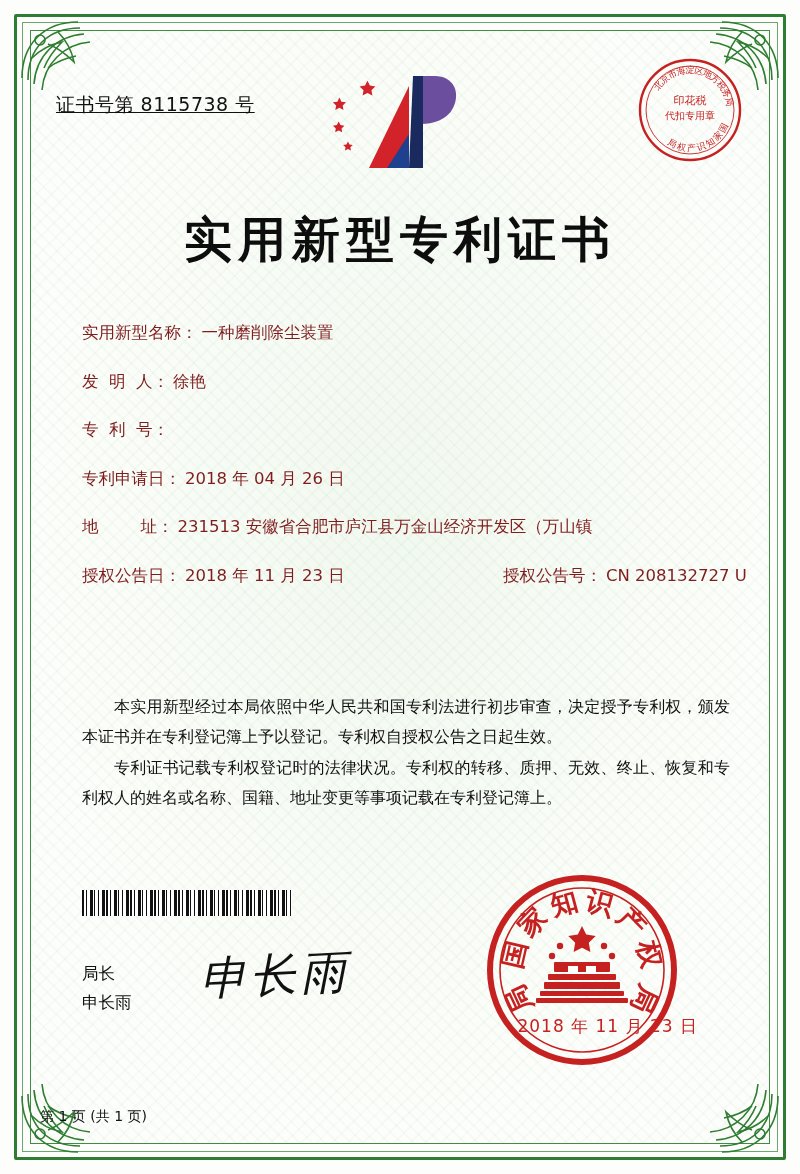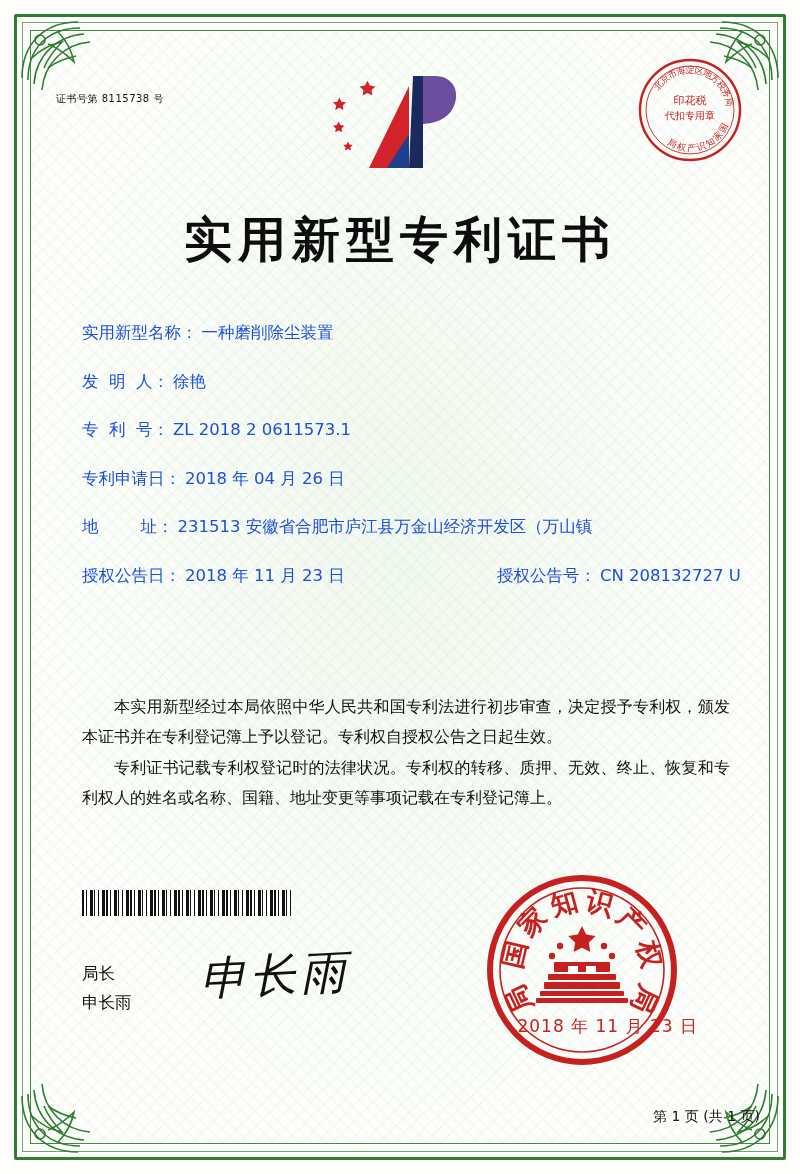--- a/index.html
+++ b/index.html
@@ -60,23 +60,24 @@
 
   
   .content {
     position: absolute;
     left: 40px; top: 40px; right: 40px; bottom: 40px;
   }
   .cert-no {
     position: absolute;
     left: 16px;
     top: 52px;
-    font-size: 10px;
+    font-size: 19px;
     color: #111;
     letter-spacing: 0.5px;
+    text-decoration: underline;
   }
   
   .logo {
     position: absolute;
     left: 50%;
     top: 28px;
     transform: translateX(-50%);
     width: 150px;
     height: 110px;
   }
@@ -104,42 +105,42 @@
     position: absolute;
     top: 280px;
     left: 42px;
     right: 24px;
   }
   .field-row {
     display: flex;
     align-items: flex-start;
     margin-bottom: 23px;
     font-size: 16.5px;
-    color: #1d4ed8;
+    color: #7f1d1d;
     line-height: 1.55;
   }
   .field-label {
     white-space: pre;
     flex: 0 0 auto;
   }
   .field-value {
     margin-left: 4px;
     flex: 1 1 auto;
   }
   .field-value .second-line {
     display: block;
     margin-left: 0;
   }
   .field-row.double .field-value {
     flex: 0 0 auto;
     width: 300px;
   }
   .field-row.double .field-label2 {
     flex: 0 0 auto;
-    margin-left: 12px;
+    margin-left: 18px;
   }
   .paragraphs {
     position: absolute;
     top: 620px;
     left: 42px;
     right: 30px;
     font-size: 16px;
     line-height: 1.85;
     color: #111;
     text-align: justify;
@@ -196,21 +197,21 @@
     right: 62px;
     top: 975px;
     font-size: 17px;
     color: #c62121;
     letter-spacing: 1px;
   }
   .page-foot {
     position: absolute;
     bottom: 8px;
     left: 0; right: 0;
-    text-align: right;
+    text-align: left;
     font-size: 14px;
     color: #111;
   }
 </style>
 </head>
 <body>
 
 <div class="page">
 
   <div class="border-outer"></div>
@@ -337,21 +338,20 @@
         <span class="field-value">一种磨削除尘装置</span>
       </div>
 
       <div class="field-row">
         <span class="field-label">发  明  人：</span>
         <span class="field-value">徐艳</span>
       </div>
 
       <div class="field-row">
         <span class="field-label">专  利  号：</span>
-        <span class="field-value">ZL 2018 2 0611573.1</span>
       </div>
 
       <div class="field-row">
         <span class="field-label">专利申请日：</span>
         <span class="field-value">2018 年 04 月 26 日</span>
       </div>
 
 
       <div class="field-row">
         <span class="field-label">地        址：</span>

